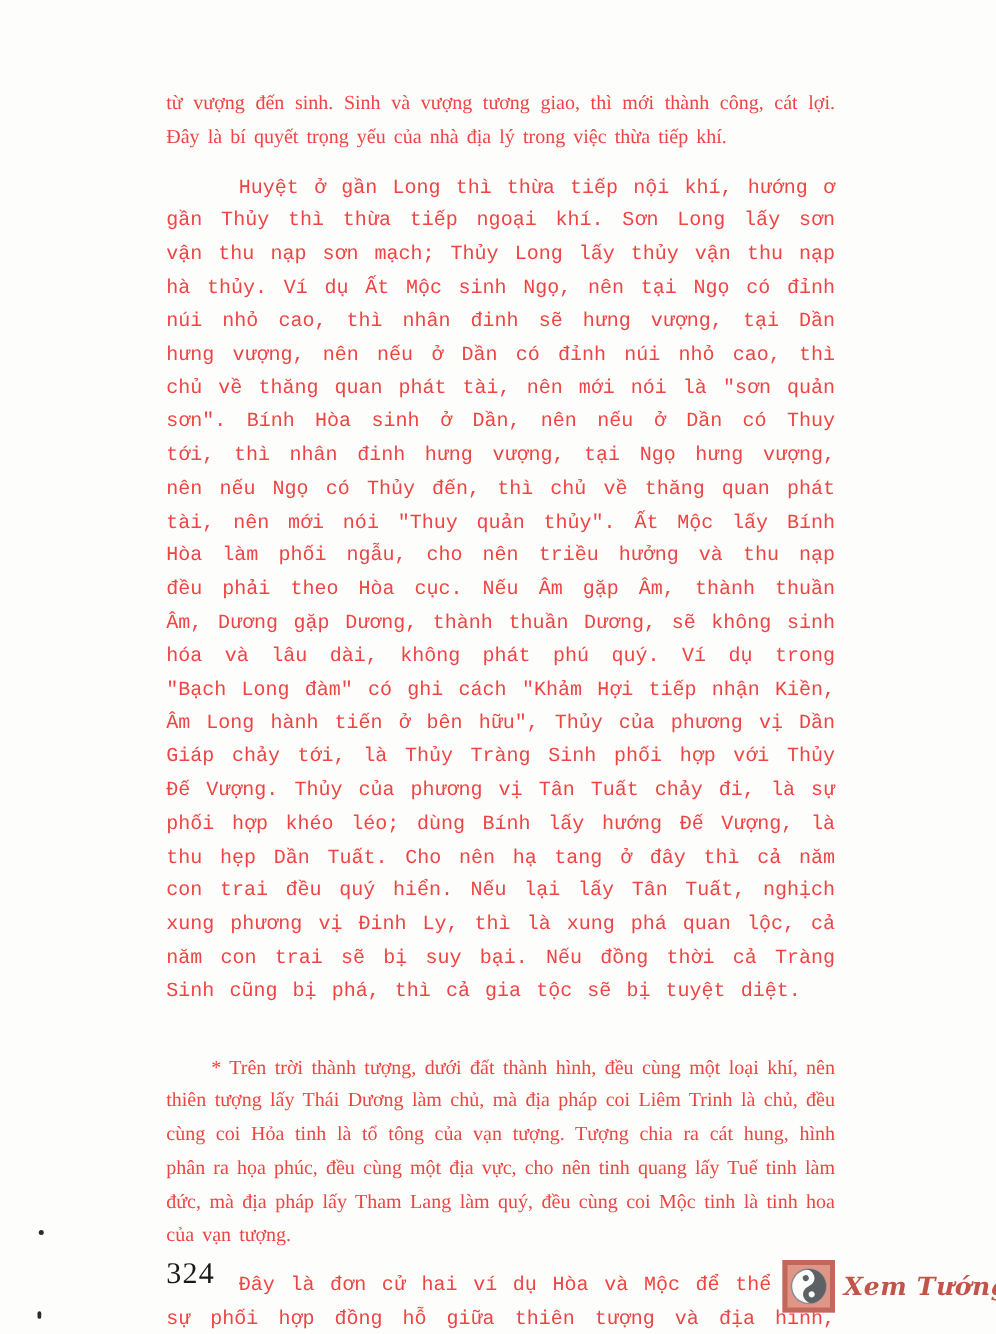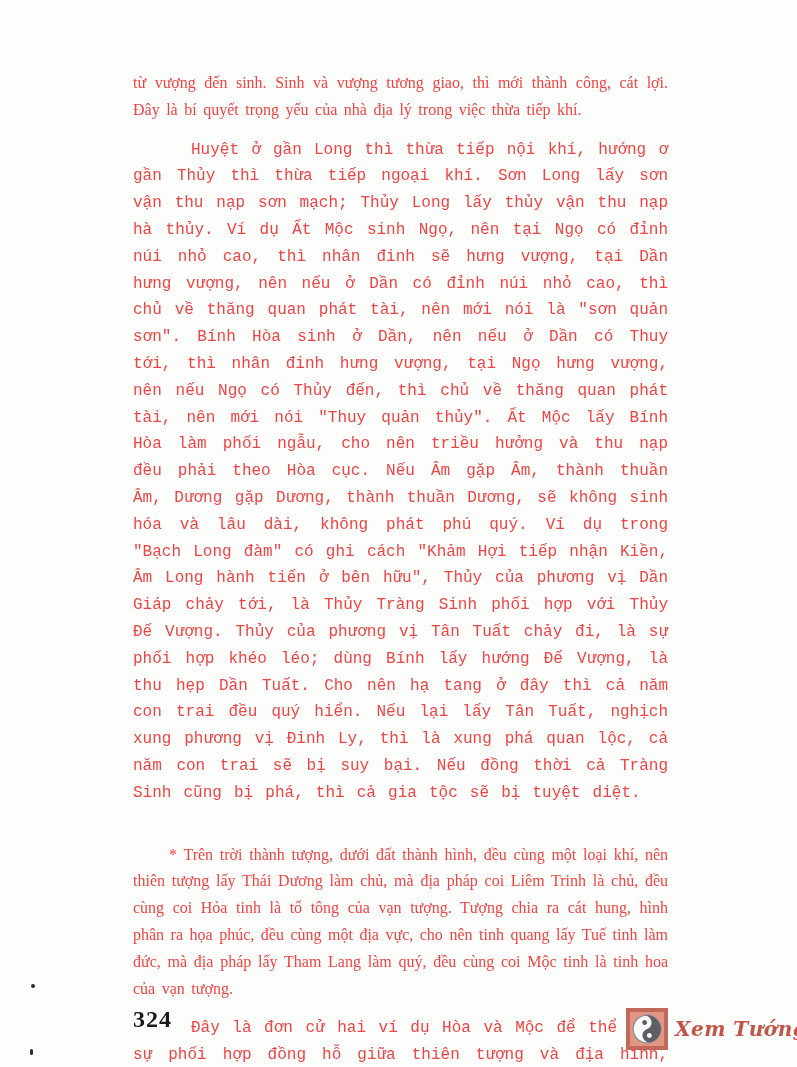--- a/index.html
+++ b/index.html
@@ -21,21 +21,21 @@
     word-spacing:2.5px;
   }
   .para{margin:0 0 13px 0;}
   .para.indent{text-indent:58px;font-family:Liberation Mono, monospace;}
   .para.indent-small{text-indent:36px;margin-top:35px;}
   .para:last-child{margin-bottom:0;}
   .page-number{
     position:absolute;
     left:133px;top:1006px;
     font-size:24px;
-    font-weight:bold;
+    font-weight:normal;
     color:#1a1a1a;
     letter-spacing:1px;
   }
   .watermark{
     position:absolute;
     left:626px;top:1008px;
     display:flex;align-items:center;gap:7px;
   }
   .logo-square{
     width:42px;height:42px;

